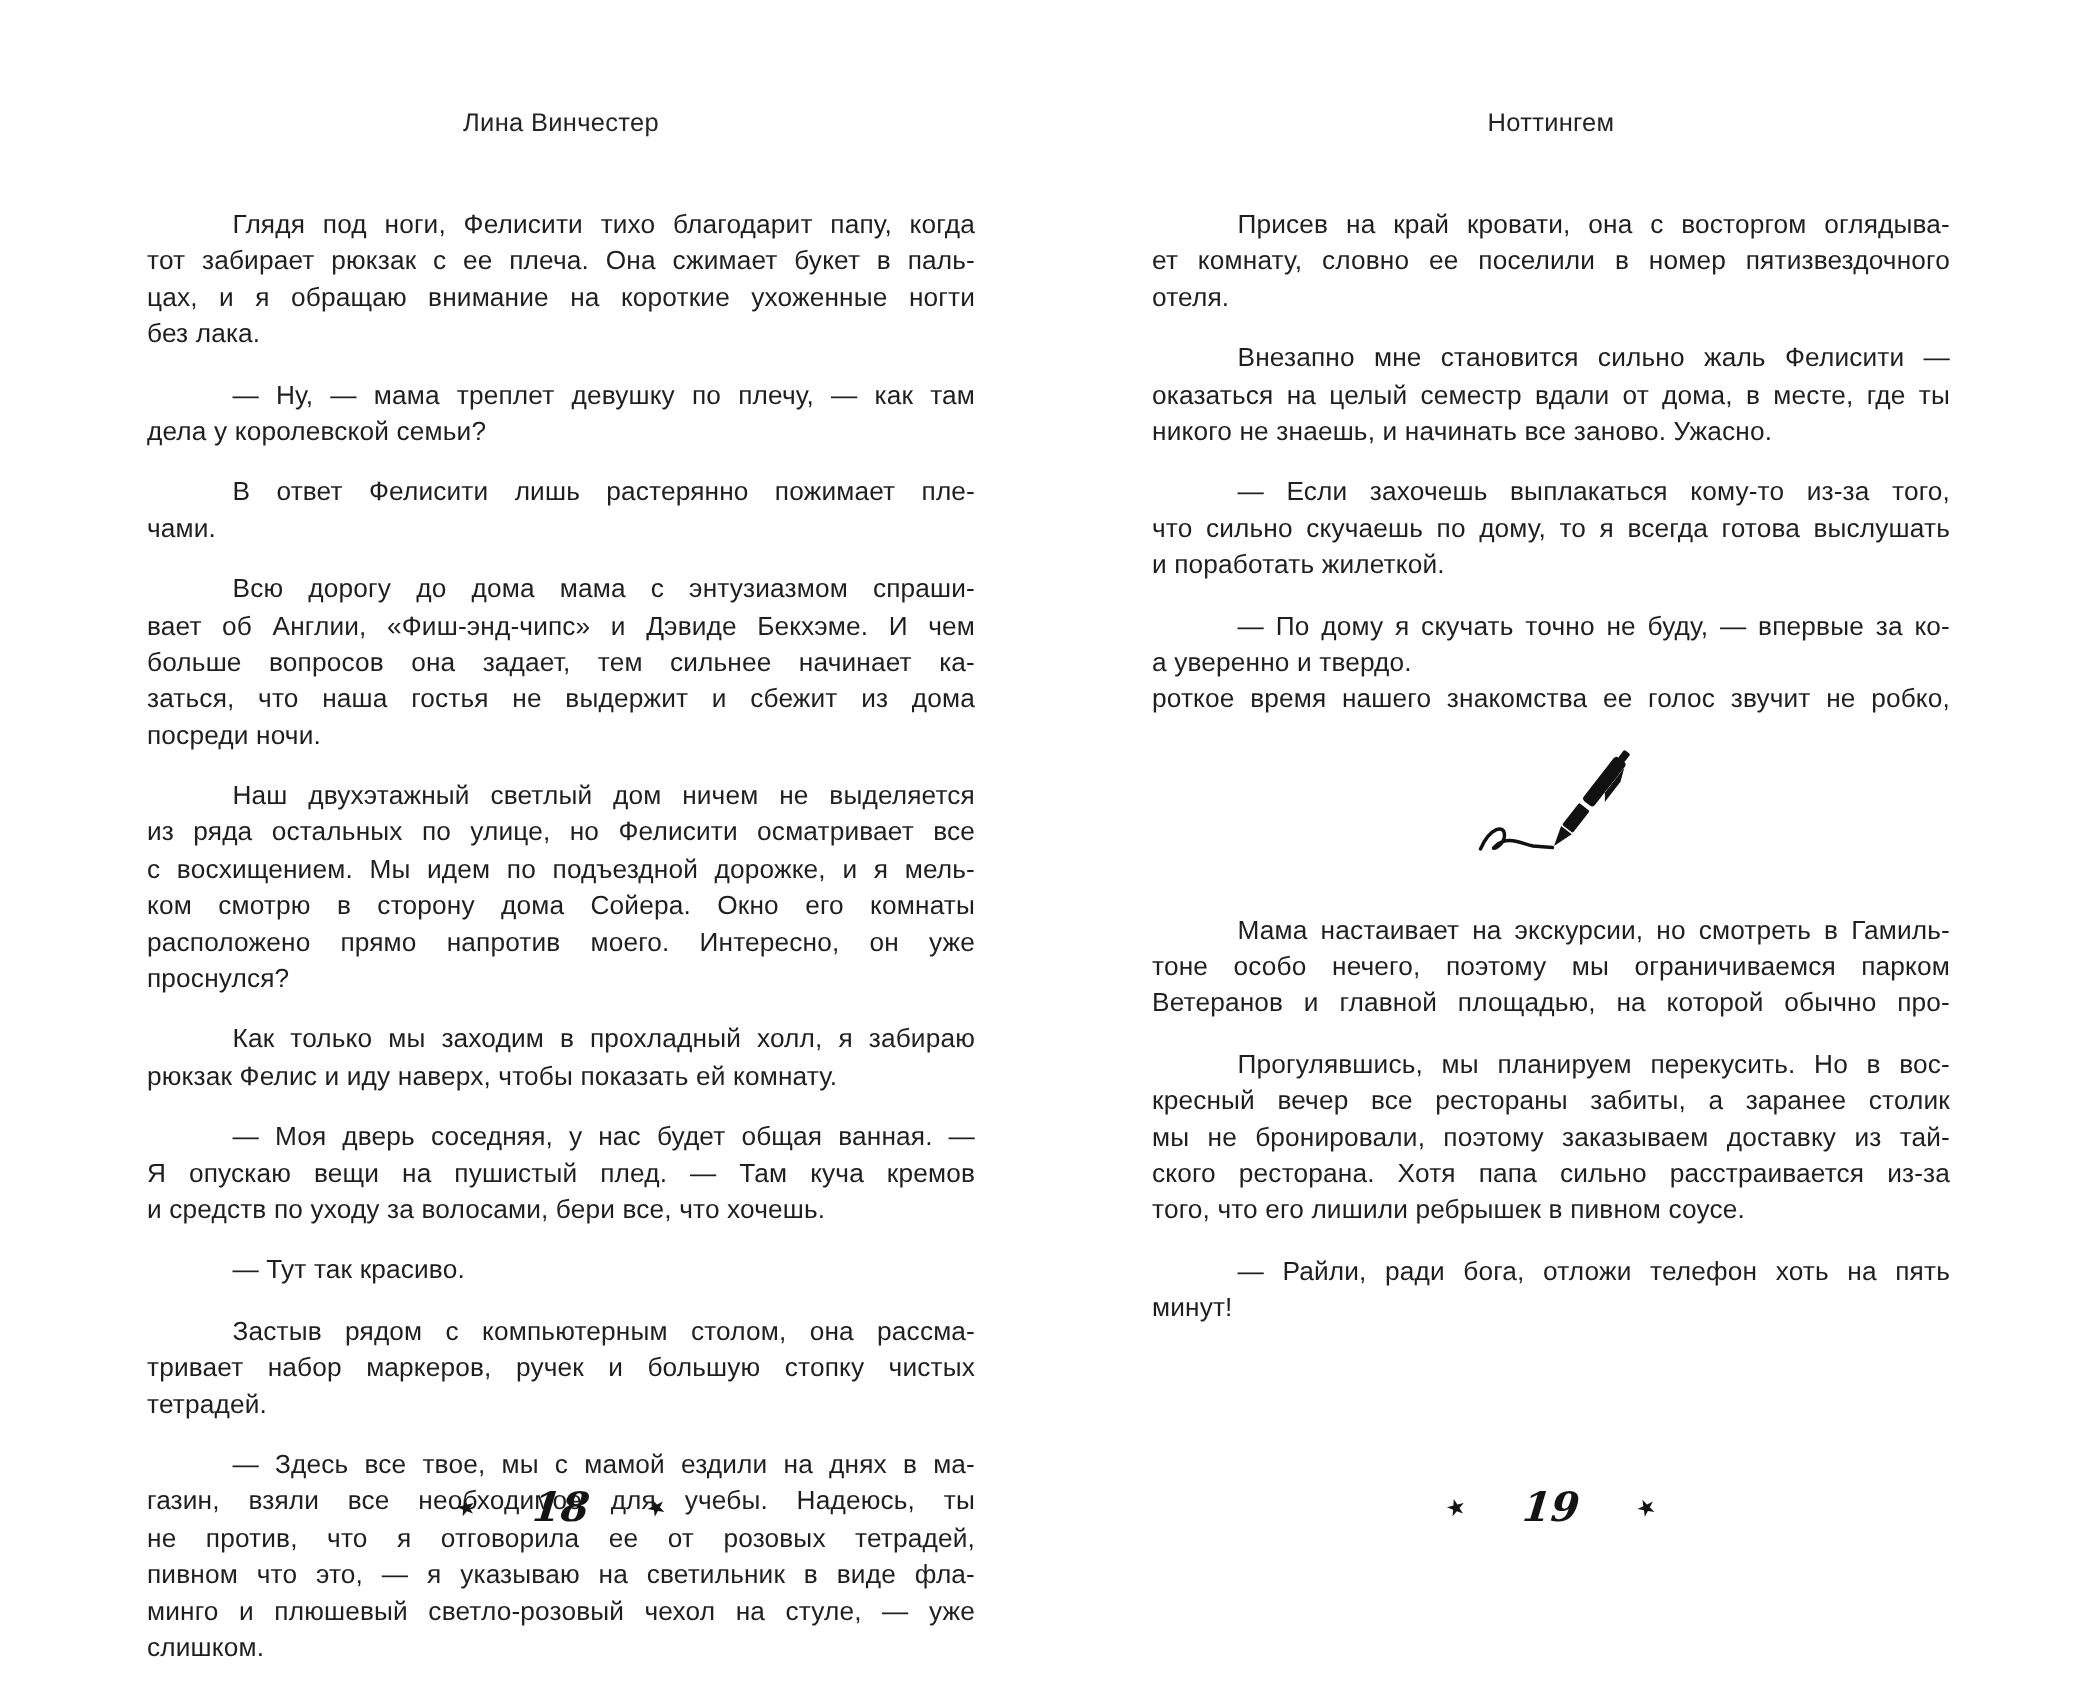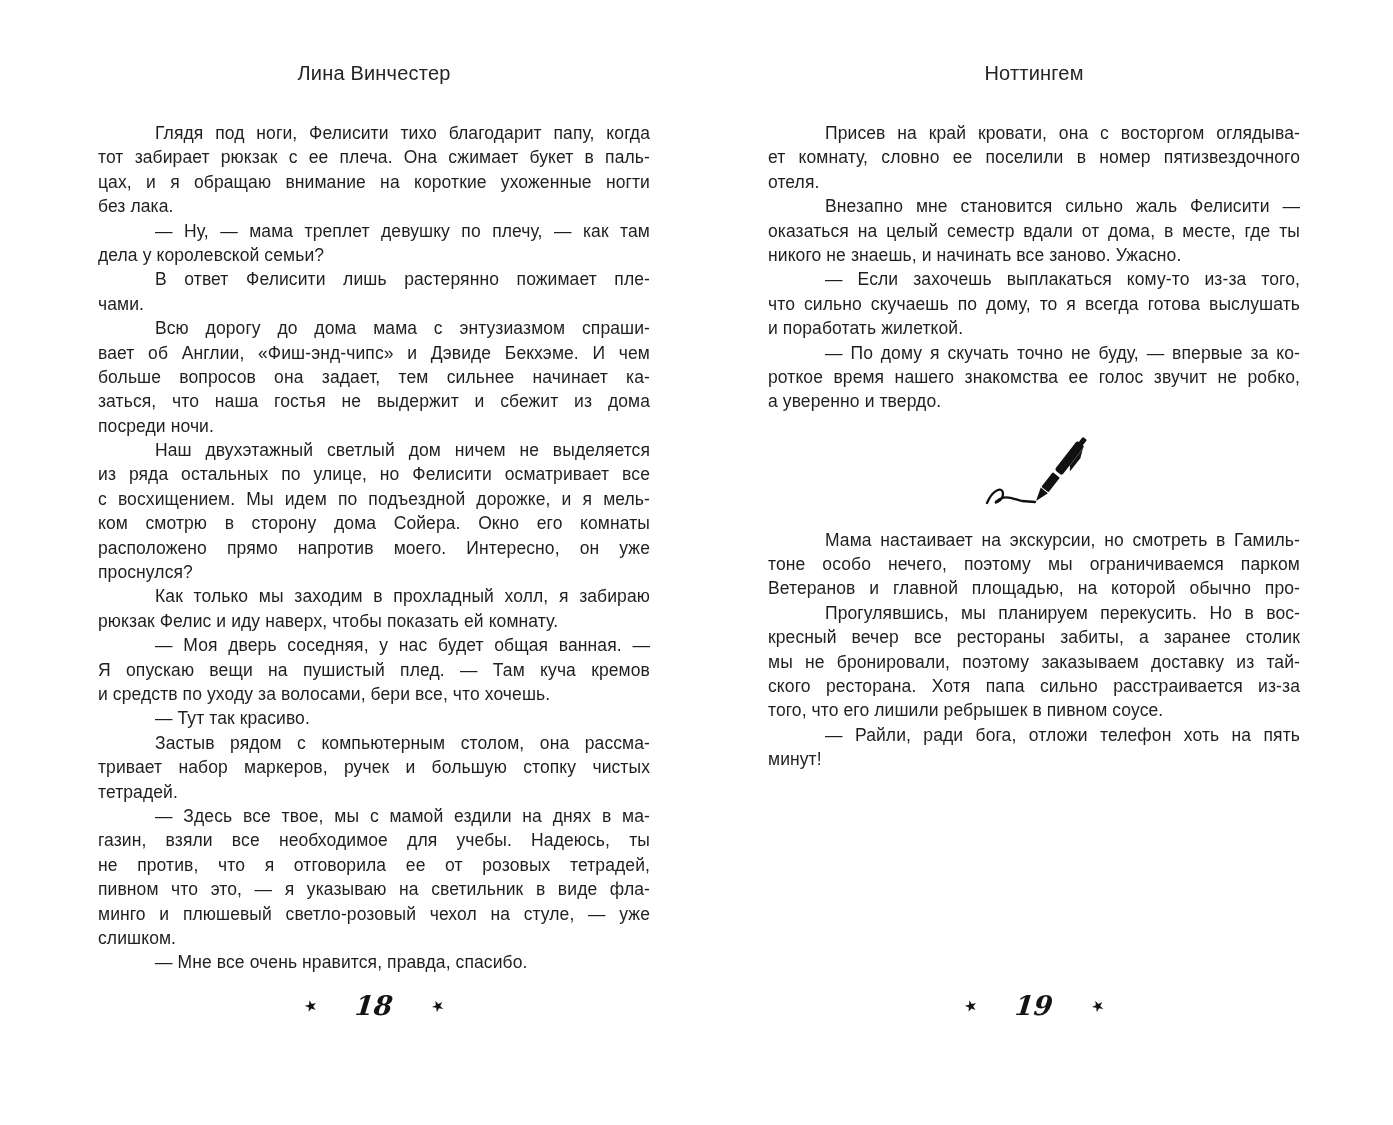--- a/index.html
+++ b/index.html
@@ -12,38 +12,38 @@
   .book {
     position:relative;
     width:1393px; height:1125px;
     color:var(--text-color,#1f1f1f);
   }
   .page { position:absolute; top:0; height:1125px; }
   .page.left  { left:98px;  width:552px; }
   .page.right { left:768px; width:532px; }
 
   .running-header {
-    position:absolute; top:62px; left:0; right:0;
+    position:absolute; top:72px; left:0; right:0;
     text-align:center;
-    font-size:20px; letter-spacing:0.2px;
+    font-size:17px; letter-spacing:0.2px;
     color:#242424;
   }
   .body-text { position:absolute; top:121px; left:0; right:0; }
   .para { margin:0; }
   .line {
     font-size:17.5px;
     line-height:24.4px;
     height:24.4px;
     overflow:hidden;
     text-align:justify;
     text-align-last:justify;
     letter-spacing:0.1px;
     color:#1f1f1f;
   }
-  .line.first { text-indent:57px; }
+  .line.first { text-indent:57px;margin-top:16px; }
   .line.last  { text-align:right; text-align-last:left; }
 
   .scene-break {
     height:114px;
     display:flex; align-items:center; justify-content:center;
   }
 
   .page-footer {
     position:absolute; top:990px; left:0; right:0;
     display:flex; align-items:center; justify-content:center;
@@ -157,22 +157,22 @@
             <div class="line">оказаться на целый семестр вдали от дома, в месте, где ты</div>
             <div class="line last">никого не знаешь, и начинать все заново. Ужасно.</div>
           </div>
           <div class="para">
             <div class="line first">—  Если захочешь выплакаться кому-то из-за того,</div>
             <div class="line">что сильно скучаешь по дому, то я всегда готова выслушать</div>
             <div class="line last">и поработать жилеткой.</div>
           </div>
           <div class="para">
             <div class="line first">—  По дому я скучать точно не буду, — впервые за ко-</div>
+            <div class="line last">а уверенно и твердо.</div>
             <div class="line">роткое время нашего знакомства ее голос звучит не робко,</div>
-            <div class="line last">а уверенно и твердо.</div>
           </div>
         </div>
 
       <div class="scene-break">
         <span>
           <svg width="112" height="98" viewBox="0 0 112 98" aria-hidden="true">
             <g transform="translate(58,81) rotate(38)" fill="#111">
               <polygon points="0,0 -4.5,-13.5 4.5,-13.5"></polygon>
               <rect x="-4.5" y="-33" width="9" height="18.5" rx="1"></rect>
               <rect x="-4.7" y="-73" width="9.4" height="37" rx="2.5"></rect>

